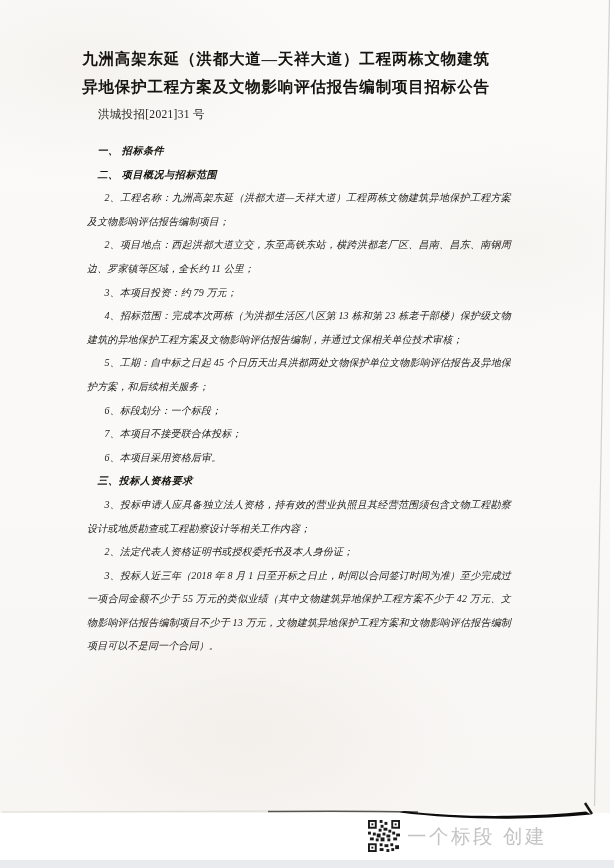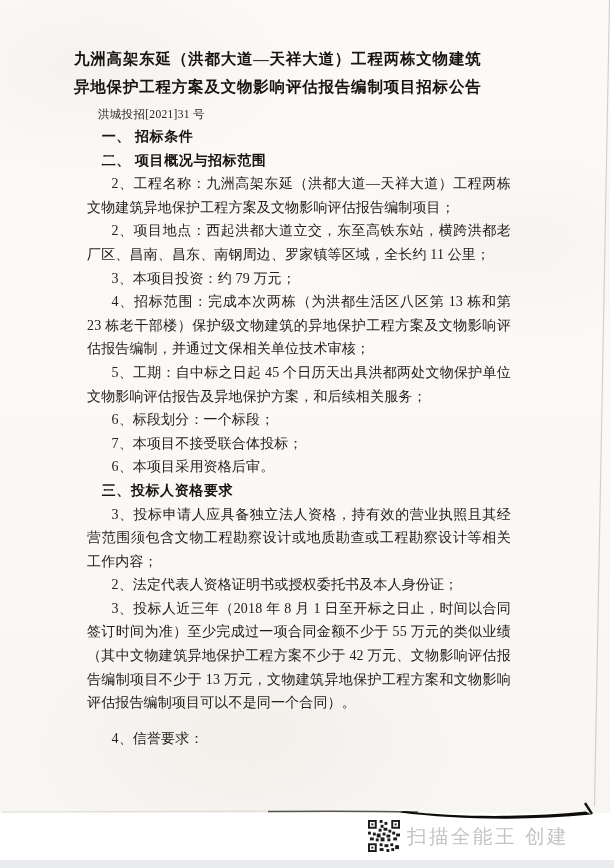--- a/index.html
+++ b/index.html
@@ -34,43 +34,45 @@
     position: absolute;
     left: 87px;
     top: 0;
     width: 424px;
     color: #201f1d;
   }
   .title-wrap {
     margin-top: 45px;
     position: relative;
     left: -13px;
+    text-align: center;
     font-weight: 700;
     font-size: 15.5px;
     line-height: 27.5px;
     letter-spacing: 0.8px;
     color: #16140f;
   }
   .doc-number {
     margin-top: 6px;
     position: relative;
     left: 11px;
     text-align: left;
     font-size: 11.5px;
     line-height: 17px;
     letter-spacing: 0.3px;
     color: #25231e;
   }
   .body-text {
-    margin-top: 2px;
-    font-size: 14px;
+    margin-top: 16px;
+    font-size: 10px;
     line-height: 23.6px;
     letter-spacing: 0.15px;
     text-align: justify;
     color: #23211c;
+    font-style: italic;
   }
   .body-text p { margin: 0; }
   .sec-heading {
     font-weight: 700;
     text-indent: 1.05em;
     letter-spacing: 0.6px;
     color: #17150f;
   }
   .p-intro  { text-indent: 2.6em; }
   .p-item   { text-indent: 1.75em; }
@@ -138,21 +140,20 @@
         <p class="p-item">4、招标范围：完成本次两栋（为洪都生活区八区第 13 栋和第 23 栋老干部楼）保护级文物建筑的异地保护工程方案及文物影响评估报告编制，并通过文保相关单位技术审核；</p>
         <p class="p-item">5、工期：自中标之日起 45 个日历天出具洪都两处文物保护单位文物影响评估报告及异地保护方案，和后续相关服务；</p>
         <p class="p-item">6、标段划分：一个标段；</p>
         <p class="p-item">7、本项目不接受联合体投标；</p>
         <p class="p-item">6、本项目采用资格后审。</p>
 
         <p class="sec-heading">三、投标人资格要求</p>
         <p class="p-item">3、投标申请人应具备独立法人资格，持有效的营业执照且其经营范围须包含文物工程勘察设计或地质勘查或工程勘察设计等相关工作内容；</p>
         <p class="p-item">2、法定代表人资格证明书或授权委托书及本人身份证；</p>
         <p class="p-item">3、投标人近三年（2018 年 8 月 1 日至开标之日止，时间以合同签订时间为准）至少完成过一项合同金额不少于 55 万元的类似业绩（其中文物建筑异地保护工程方案不少于 42 万元、文物影响评估报告编制项目不少于 13 万元，文物建筑异地保护工程方案和文物影响评估报告编制项目可以不是同一个合同）。</p>
-        <p class="p-item p-gap">4、信誉要求：</p>
       </div>
     </div>
 
     <svg class="edge-svg" width="614" height="814" viewBox="0 0 614 814">
       <line x1="609.5" y1="0" x2="594.5" y2="806" stroke="#c9c7c3" stroke-width="1.2" opacity="0.8"></line>
       <line x1="2" y1="812" x2="270" y2="811" stroke="#ddd9d3" stroke-width="1.2" opacity="0.9"></line>
     </svg>
 
     <svg class="shadow-svg" width="610" height="24" viewBox="0 0 610 24">
       <path d="M268 13.5 C 320 13 , 370 13 , 418 14" fill="none" stroke="#3c3a37" stroke-width="1.4" opacity="0.85"></path>
@@ -192,16 +193,16 @@
         <rect x="26" y="18" width="4" height="3"></rect>
       <rect x="12" y="24" width="3" height="3"></rect>
         <rect x="17" y="25" width="4" height="3"></rect>
         <rect x="23" y="24" width="3" height="3"></rect>
       <rect x="28" y="26" width="4" height="4"></rect>
         <rect x="12" y="29" width="4" height="3"></rect>
         <rect x="19" y="30" width="3" height="3"></rect>
       <rect x="24" y="29" width="3" height="3"></rect>
     </g>
   </svg>
-  <div class="watermark">扫描全能王 创建</div>
+  <div class="watermark">一个标段 创建</div>
 
   <div class="bottom-strip"></div>
 </div>
 
 </body></html>

